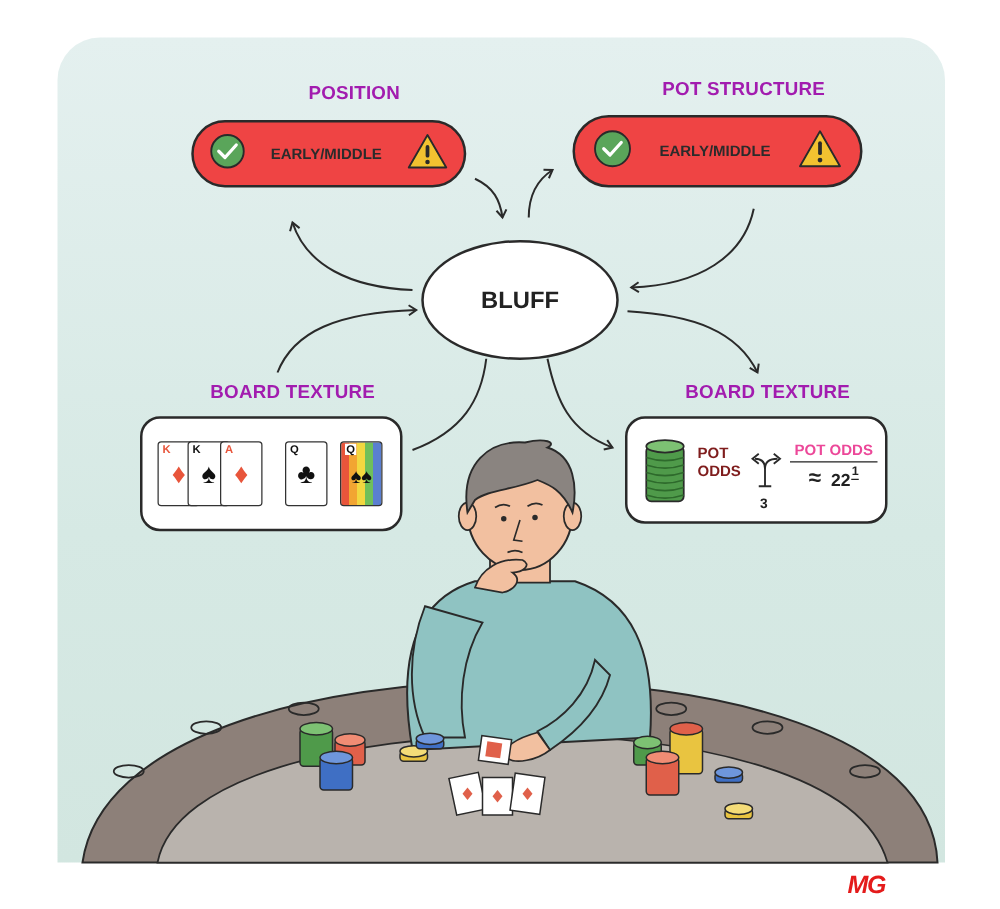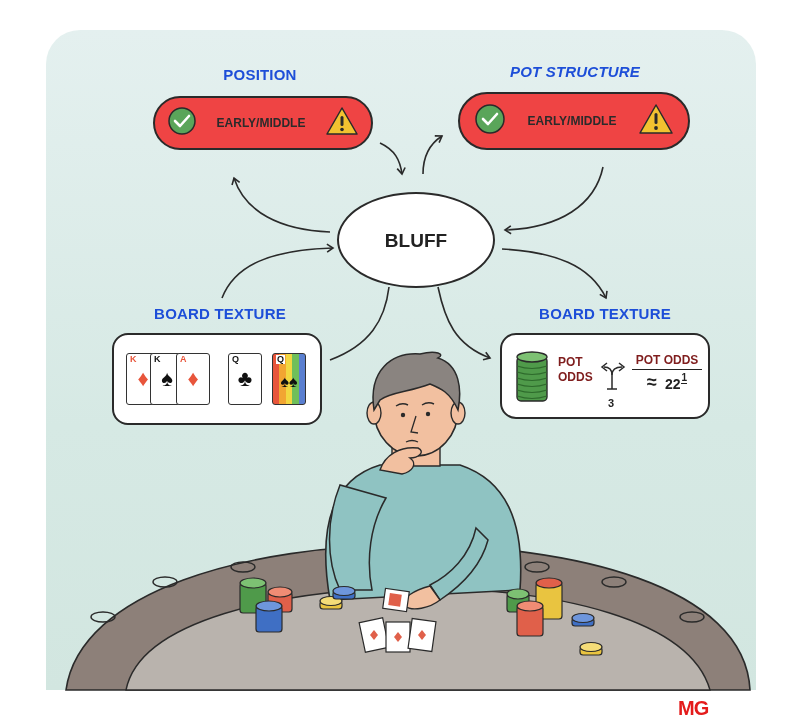--- a/index.html
+++ b/index.html
@@ -1,30 +1,30 @@
 <!DOCTYPE html>
 <html><head>
 <meta charset="utf-8">
 <style>
   html,body{margin:0;padding:0;background:#ffffff;}
   body{width:800px;height:727px;position:relative;overflow:hidden;font-family:"Liberation Sans",sans-serif;}
   .panel{position:absolute;left:46px;top:30px;width:710px;height:660px;background:linear-gradient(180deg,#e4f0ef 0%,#d6e9e4 60%,#d2e6e0 100%);border-radius:34px 34px 0 0;}
   .abs{position:absolute;}
-  .lbl{position:absolute;font-weight:bold;color:#1d4ed8;font-size:15px;letter-spacing:0.2px;text-align:center;}
+  .lbl{position:absolute;font-weight:bold;color:#a21caf;font-size:15px;letter-spacing:0.2px;text-align:right;}
   .pill{position:absolute;background:#ef4444;border:2px solid #2a2a2a;border-radius:40px;box-sizing:border-box;display:flex;align-items:center;}
   .pill-text{font-size:12px;font-weight:bold;color:#2b2b2b;}
   .box{position:absolute;background:#fff;border:2px solid #2a2a2a;border-radius:16px;box-sizing:border-box;}
   .ellipse{position:absolute;left:337px;top:192px;width:158px;height:96px;border:2px solid #2a2a2a;background:#fff;border-radius:50%;box-sizing:border-box;display:flex;align-items:center;justify-content:center;}
   .ellipse span{font-weight:bold;font-size:19px;color:#222;line-height:23px;}
   .card{position:absolute;width:34px;height:52px;background:#fff;border:1.5px solid #333;border-radius:3px;box-sizing:border-box;}
   .card .rk{position:absolute;left:3px;top:1px;font-size:9px;font-weight:bold;line-height:9px;}
   .card .st{position:absolute;left:0;right:0;top:14px;text-align:center;font-size:22px;line-height:22px;}
   .red{color:#e8553b;}
   .blk{color:#111;}
-  .watermark{position:absolute;left:678px;top:697px;font-weight:bold;font-size:20px;color:#e41b1b;letter-spacing:-1px;}
+  .watermark{position:absolute;left:678px;top:697px;font-weight:bold;font-style:italic;font-size:20px;color:#e41b1b;letter-spacing:-1px;}
 </style>
 </head>
 <body>
 
 <div class="panel"></div>
 
 <svg class="abs" style="left:0;top:0" width="800" height="727">
   <defs>
     <marker id="ah" markerWidth="10" markerHeight="10" refX="7" refY="5" orient="auto" markerUnits="userSpaceOnUse">
       <path d="M1,1 L7,5 L1,9" fill="none" stroke="#2a2a2a" stroke-width="1.6"></path>
@@ -61,21 +61,21 @@
   <span class="pill-text">EARLY/MIDDLE</span>
   <span>
     <svg width="34" height="30">
         <path d="M17,2 L32,28 L2,28 Z" fill="#f2c230" stroke="#2a2a2a" stroke-width="1.5" stroke-linejoin="round"></path>
         <rect x="15.5" y="10" width="3" height="10" rx="1.5" fill="#2a2a2a"></rect>
         <circle cx="17" cy="23.5" r="1.8" fill="#2a2a2a"></circle>
       </svg>
   </span>
 </div>
 
-<div class="lbl" style="left:490px;top:63px;width:170px;font-style:italic;">POT STRUCTURE</div>
+<div class="lbl" style="left:490px;top:63px;width:170px;">POT STRUCTURE</div>
 <div class="pill" style="left:458px;top:92px;width:232px;height:58px;padding:0 14px;justify-content:space-between;">
   <span>
     <svg width="32" height="32">
         <circle cx="16" cy="16" r="14" fill="#5aa55a" stroke="#2a2a2a" stroke-width="1.5"></circle>
         <path d="M9,16 L14,21 L23,11" fill="none" stroke="#fff" stroke-width="2.6" stroke-linecap="round" stroke-linejoin="round"></path>
       </svg>
   </span>
   <span class="pill-text">EARLY/MIDDLE</span>
   <span>
     <svg width="36" height="32">
@@ -140,21 +140,21 @@
           <path d="M14,30 L14,16 Q14,8 6,8"></path>
           <path d="M14,16 Q14,8 24,8"></path>
           <path d="M9,4 L4,8 L9,12"></path>
           <path d="M21,4 L26,8 L21,12"></path>
           <path d="M9,30 L19,30"></path>
         </g>
       </svg>
   </span>
   <span class="abs" style="left:106px;top:62px;font-weight:bold;font-size:11px;color:#222;">3</span>
   <div class="abs" style="left:130px;top:18px;width:70px;">
-    <div style="font-weight:bold;font-size:12px;color:#7f1d1d;border-bottom:1.5px solid #222;padding-bottom:2px;text-align:center;">POT ODDS</div>
+    <div style="font-weight:bold;font-size:12px;color:#ec4899;border-bottom:1.5px solid #222;padding-bottom:2px;text-align:center;">POT ODDS</div>
     <div style="margin-top:2px;display:flex;align-items:flex-start;justify-content:center;font-weight:bold;color:#222;">
       <span style="font-size:18px;">≈</span>
       <span style="font-size:14px;margin-top:4px;margin-left:8px;">22</span>
       <span style="font-size:10px;margin-left:1px;border-bottom:1.3px solid #222;">1</span>
     </div>
   </div>
 </div>
 
 <svg class="abs" style="left:0;top:0" width="800" height="727">
 

